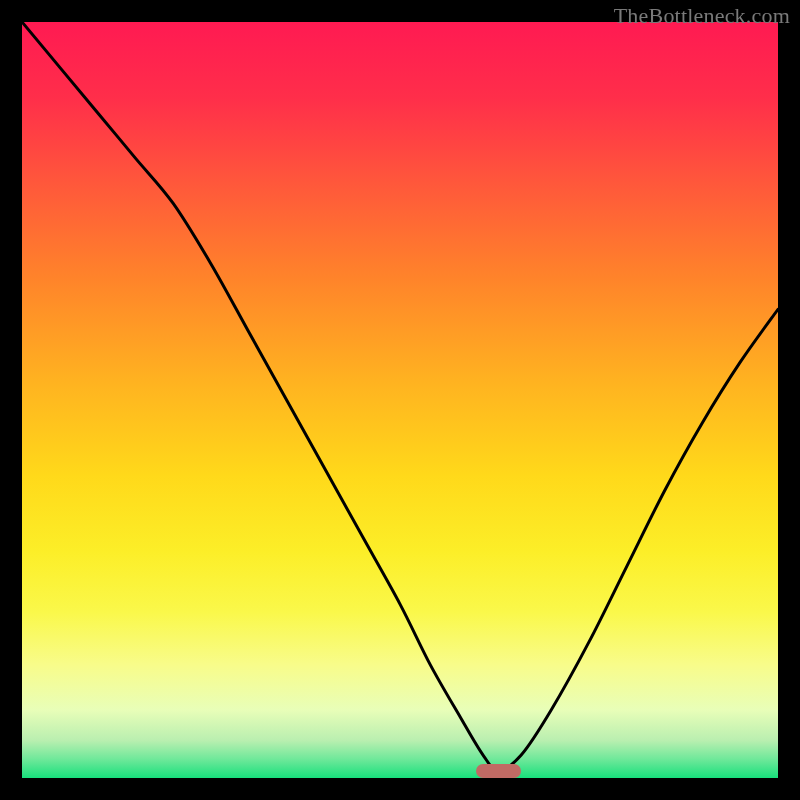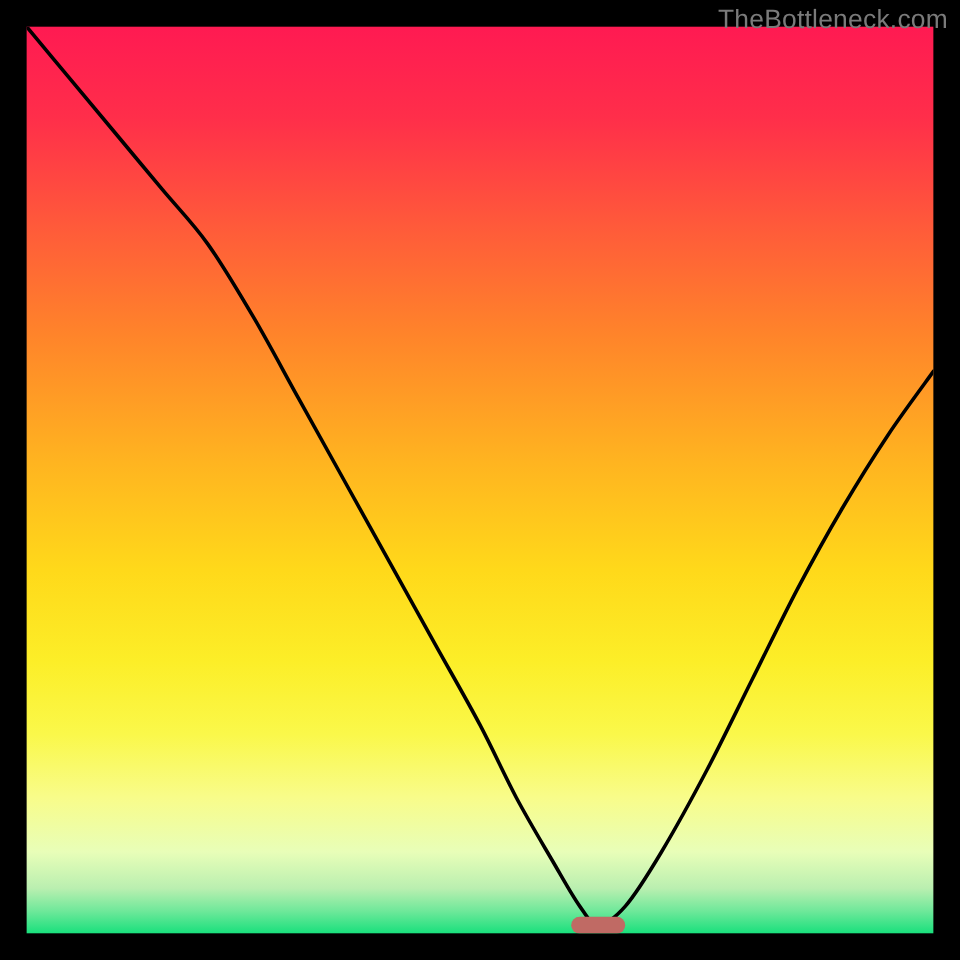--- a/index.html
+++ b/index.html
@@ -9,20 +9,21 @@
     height: 800px;
     overflow: hidden;
     background: #000;
     font-family: Arial, Helvetica, sans-serif;
   }
   .frame {
     position: relative;
     width: 800px;
     height: 800px;
     background: #000;
+    font-family: Liberation Serif, serif;
   }
   .plot {
     position: absolute;
     left: 22px;
     top: 22px;
     width: 756px;
     height: 756px;
     overflow: hidden;
   }
   .gradient-bg {

